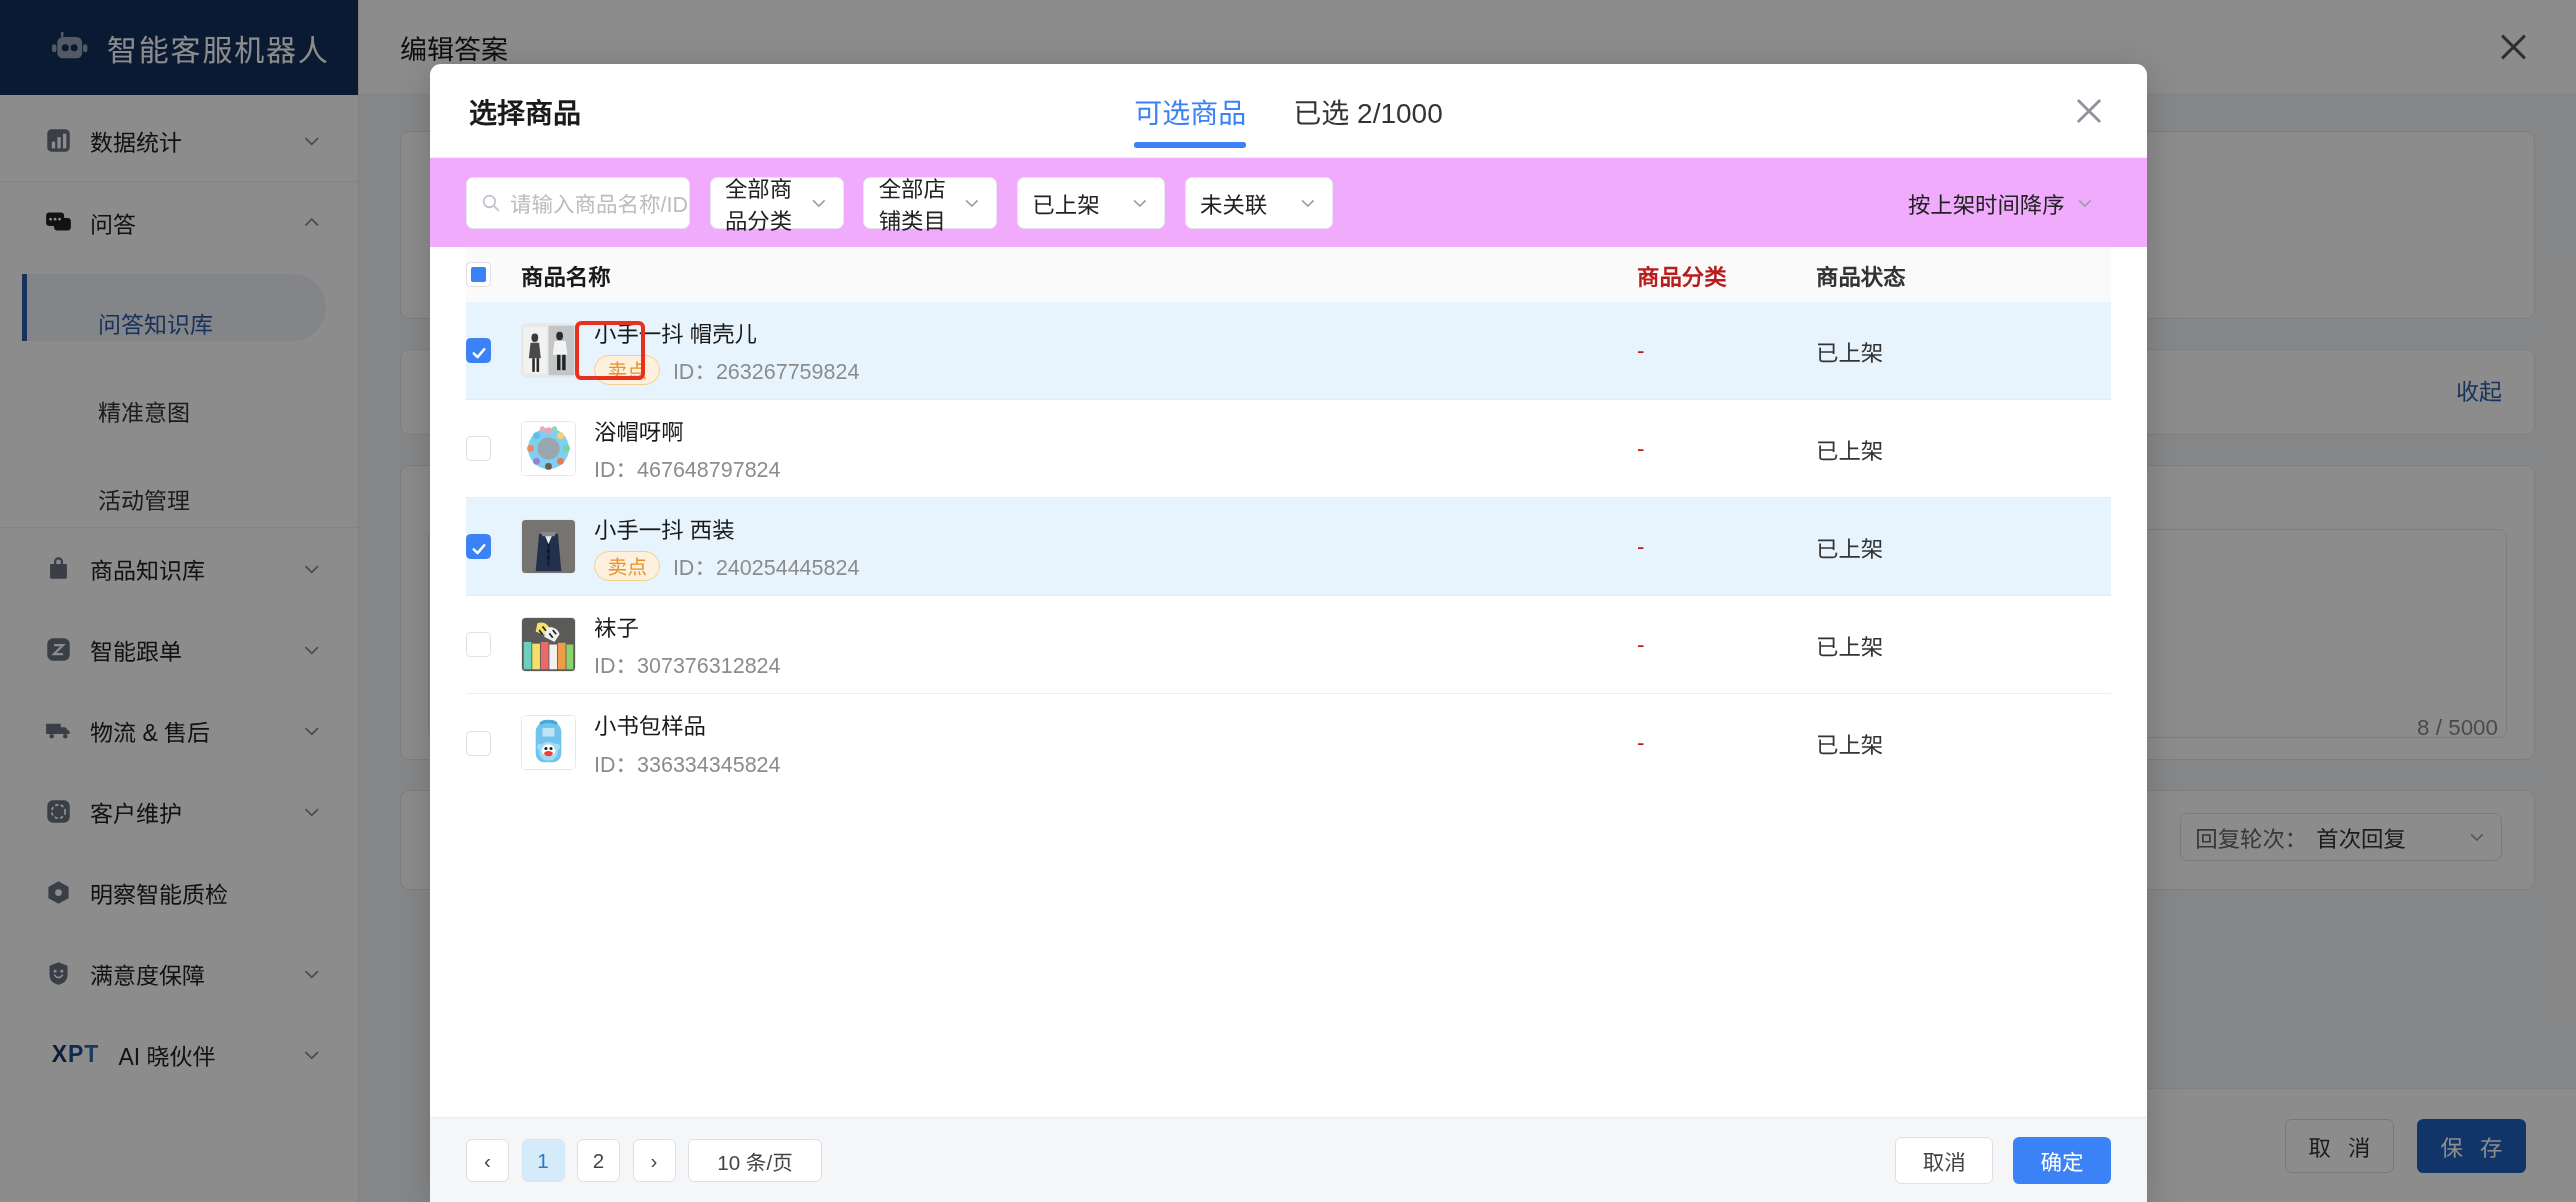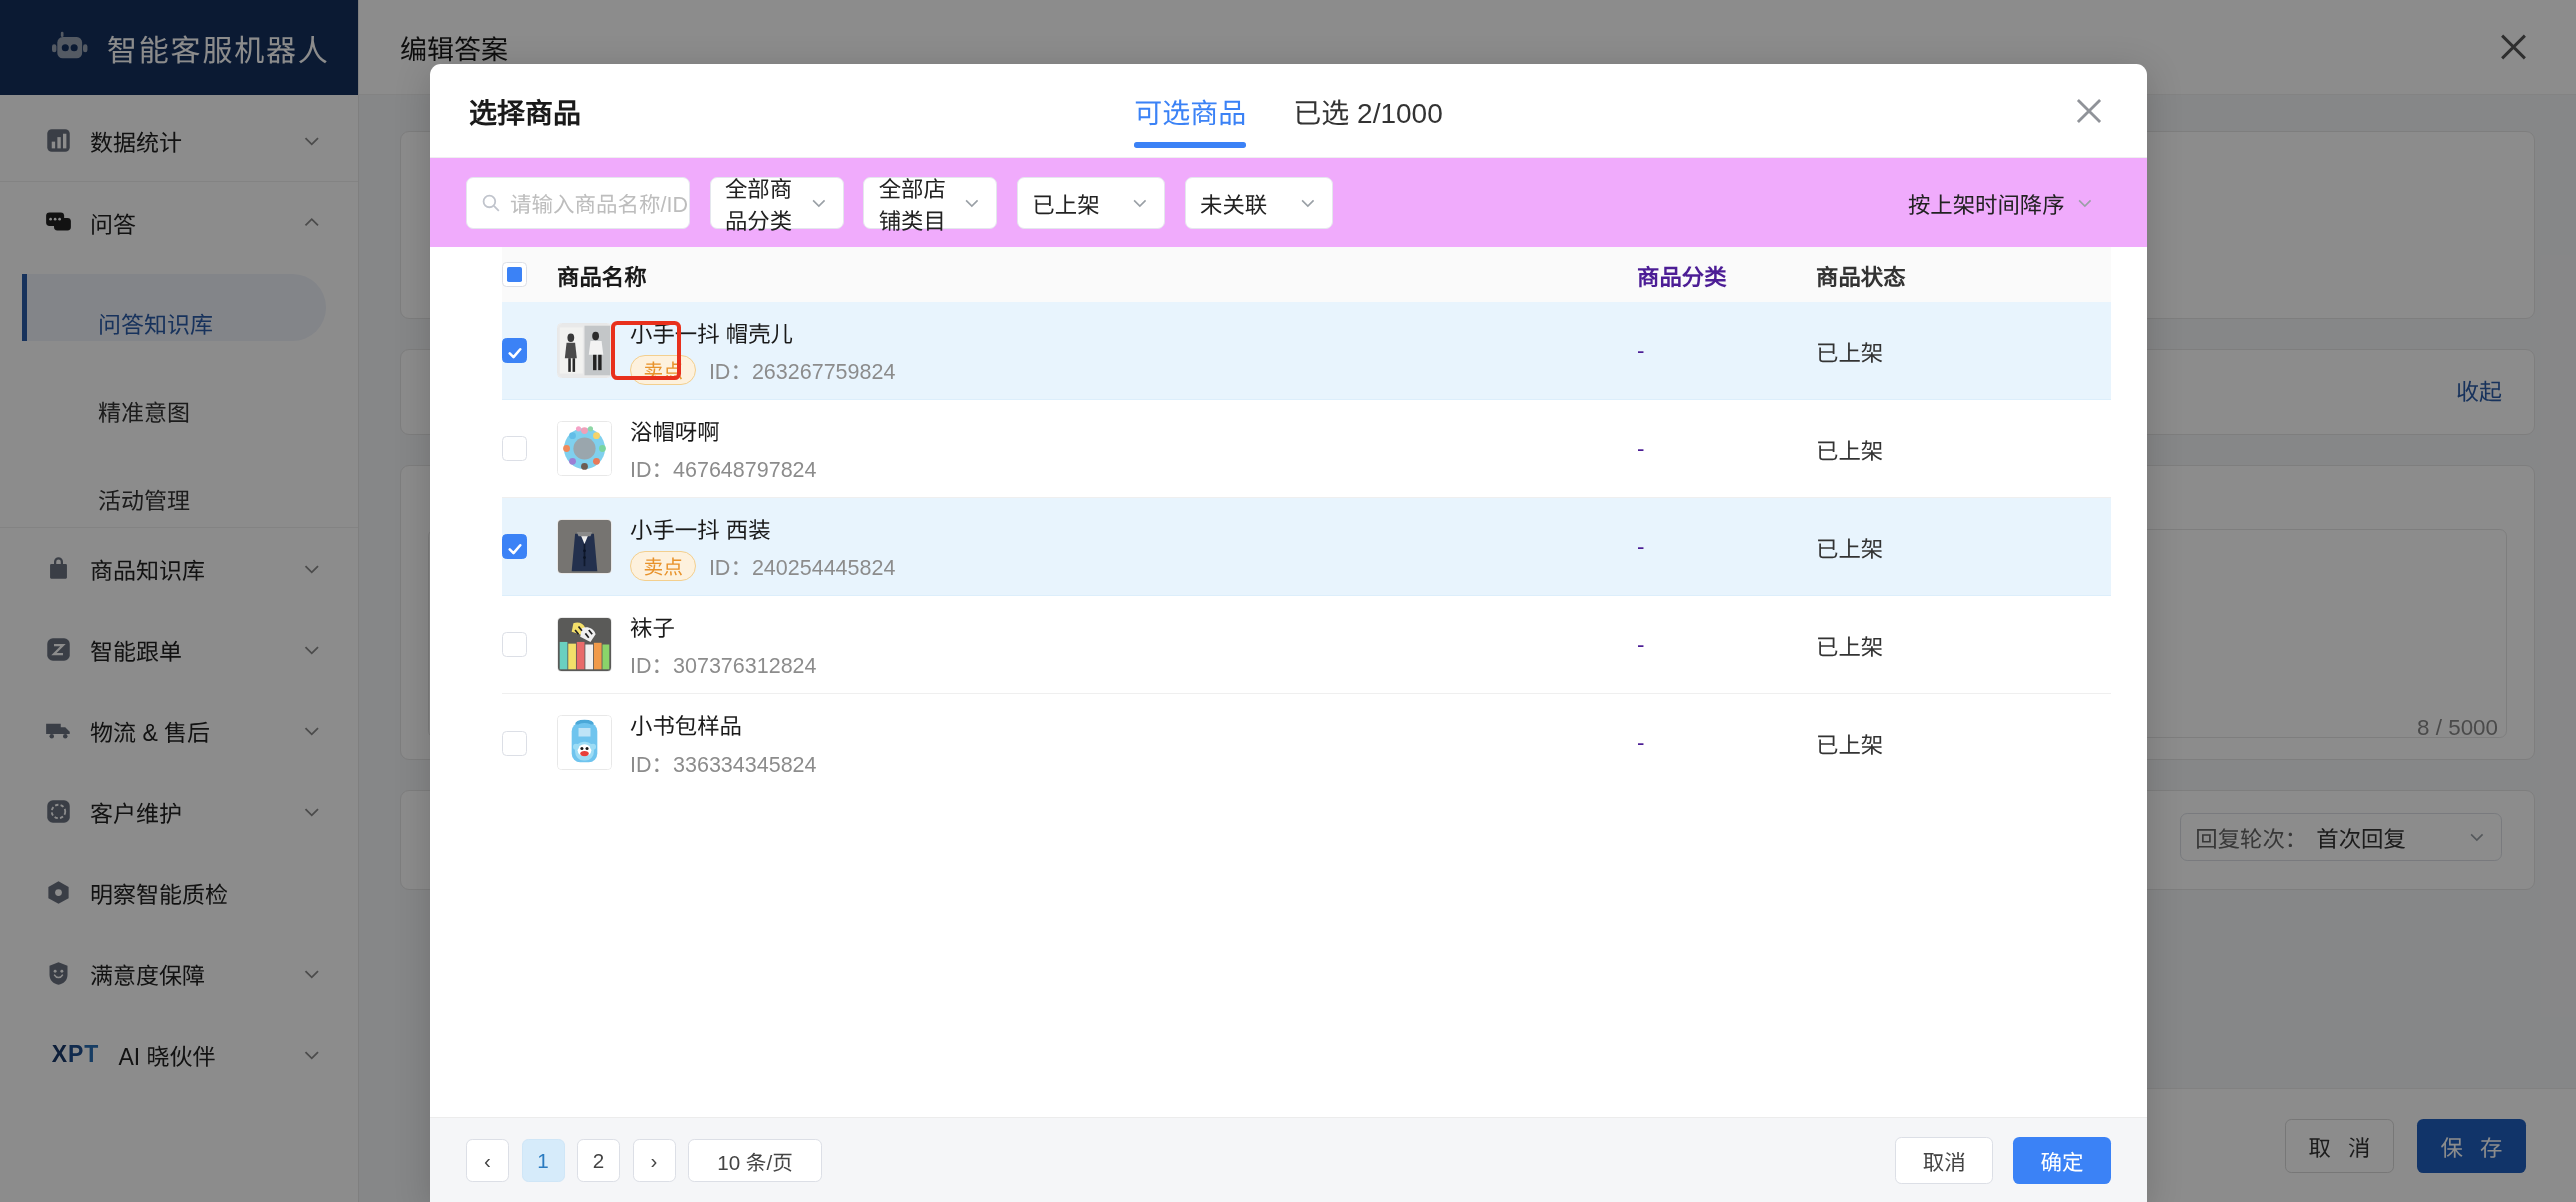--- a/index.html
+++ b/index.html
@@ -161,34 +161,34 @@
   .f-sel.w1 { width: 134px; }
   .f-sel.w2 { width: 134px; }
   .f-sel.w3 { width: 148px; }
   .f-sel.w4 { width: 148px; }
   .f-sort {
     margin-left: auto; display: flex; align-items: center; gap: 10.7px;
     font-size: 22.4px; color: #222; padding-right: 16px;
   }
   .chev-sm { width: 19.7px; height: 19.7px; color: #9aa0a6; flex: 0 0 auto; }
 
-  .m-body { flex: 1 1 auto; background: #fff; padding: 0 36px; overflow: hidden; margin-left: 36px; }
+  .m-body { flex: 1 1 auto; background: #fff; padding: 0 36px; overflow: hidden; }
   .tbl { width: 100%; }
   .t-head {
     height: 55px; background: #fafafa; display: flex; align-items: center;
     font-size: 22.4px; color: #1a1a1a; font-weight: 600;
   }
   .t-row {
     height: 98px; display: flex; align-items: center; font-size: 22.4px;
     border-bottom: 0.9px solid #efefef;
   }
   .t-row.sel { background: #e8f4fd; border-bottom: 0.9px solid #dceefb; }
   .c-check { width: 55px; flex: 0 0 auto; display: flex; align-items: center; }
   .c-name { flex: 1 1 auto; display: flex; align-items: center; gap: 18px; min-width: 0; }
-  .c-cat { width: 179px; flex: 0 0 auto; color: #4c1d95; }
+  .c-cat { width: 179px; flex: 0 0 auto; color: #b91c1c; }
   .c-status { width: 295px; flex: 0 0 auto; color: #333; }
 
   .cb {
     width: 25px; height: 25px; border: 1.8px solid #dcdfe6; border-radius: 4.5px;
     background: #fff; display: inline-flex; align-items: center; justify-content: center;
     flex: 0 0 auto; cursor: pointer;
   }
   .cb.on { background: #3b82f6; border-color: #3b82f6; }
   .cb.ind { border-color: #dcdfe6; }
   .cb.ind::after { content: ""; width: 14.3px; height: 14.3px; background: #3b82f6; border-radius: 1.8px; }

